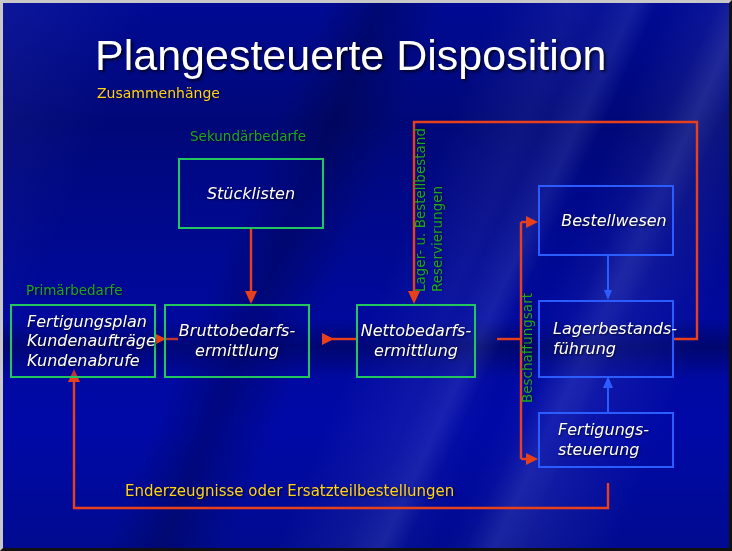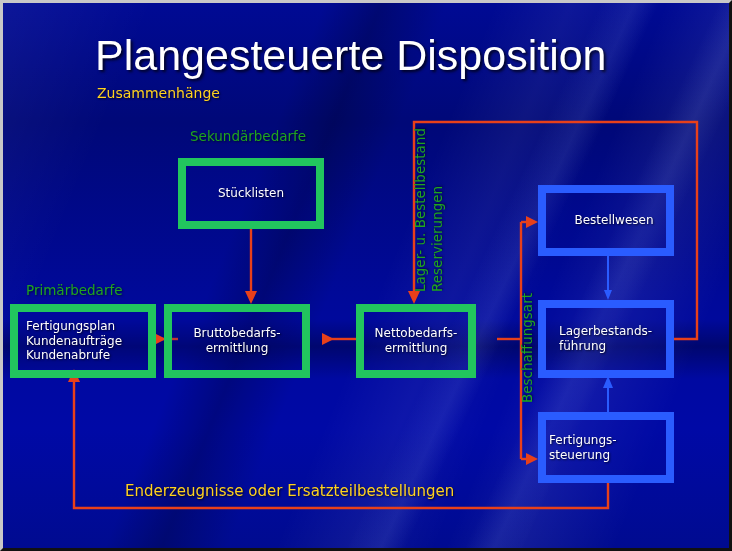--- a/index.html
+++ b/index.html
@@ -48,28 +48,29 @@
   }
   #subtitle{
     left:97px;top:85px;
     font-size:14px;color:#ffd21e;
     text-shadow:1px 1px 2px rgba(0,0,0,.7);
   }
 
   
   .box{
     position:absolute;z-index:25;box-sizing:border-box;
-    border:8px solid #22c55e;
+    border:2px solid #22c55e;
     background:rgba(0,10,160,0.18);
     color:#ffffff;
     display:flex;align-items:center;justify-content:center;
     text-align:center;line-height:1.22;
-    font-size:12px;
+    font-size:16px;
     text-shadow:1px 1px 2px rgba(0,0,0,.7);
     white-space:pre-line;
+    font-style:italic;
   }
   .box.bright{border-color:#2a5cff;}
 
   
   .grn{
     position:absolute;z-index:24;color:#1fa51f;font-size:13.5px;white-space:nowrap;
     text-shadow:1px 1px 2px rgba(0,0,0,.55);
   }
   .vert{
     transform-origin:0 0;
@@ -135,36 +136,36 @@
       <polygon points="334,339 322,333 322,345"></polygon>
       <polygon points="538,222 526,216 526,228"></polygon>
       <polygon points="538,459 526,453 526,465"></polygon>
       <polygon points="414,304 408,291 420,291"></polygon>
       <polygon points="74,369 68,382 80,382"></polygon>
     </g>
   </svg>
 
   <div class="box" style="left:178px;top:158px;width:146px;height:71px;">Stücklisten</div>
 
-  <div class="box" style="left:10px;top:304px;width:146px;height:74px;justify-content:flex-start;text-align:left;padding-left:8px;">Fertigungsplan
+  <div class="box" style="left:10px;top:304px;width:146px;height:74px;justify-content:flex-start;text-align:left;padding-left:15px;">Fertigungsplan
 Kundenaufträge
 Kundenabrufe</div>
 
   <div class="box" style="left:164px;top:304px;width:146px;height:74px;">Bruttobedarfs-
 ermittlung</div>
 
   <div class="box" style="left:356px;top:304px;width:120px;height:74px;">Nettobedarfs-
 ermittlung</div>
 
   <div class="box bright" style="left:538px;top:185px;width:136px;height:71px;padding-left:16px;">Bestellwesen</div>
 
   <div class="box bright" style="left:538px;top:300px;width:136px;height:78px;justify-content:flex-start;text-align:left;padding-left:13px;">Lagerbestands-
 führung</div>
 
-  <div class="box bright" style="left:538px;top:412px;width:136px;height:71px;justify-content:flex-start;text-align:left;padding-left:3px;">Fertigungs-
+  <div class="box bright" style="left:538px;top:412px;width:136px;height:56px;justify-content:flex-start;text-align:left;padding-left:18px;">Fertigungs-
 steuerung</div>
 
   <div class="grn" style="left:190px;top:128px;">Sekundärbedarfe</div>
 
   <div class="grn" style="left:26px;top:282px;">Primärbedarfe</div>
 
   <div class="grn vert" style="left:412px;top:292px;">Lager- u. Bestellbestand</div>
 
   <div class="grn vert" style="left:429px;top:292px;">Reservierungen</div>
 

